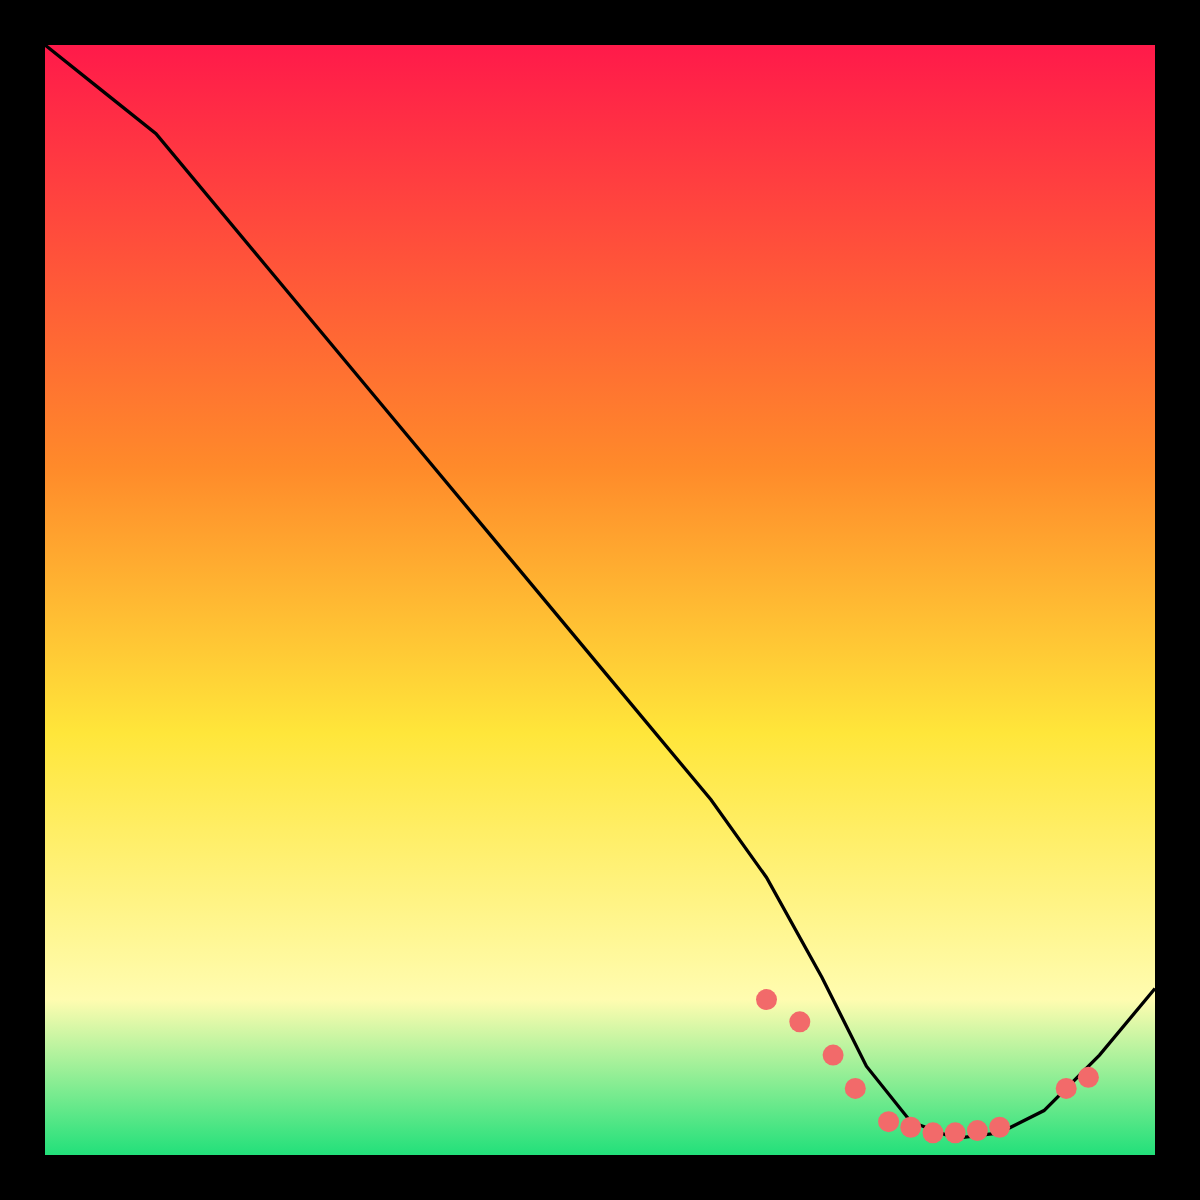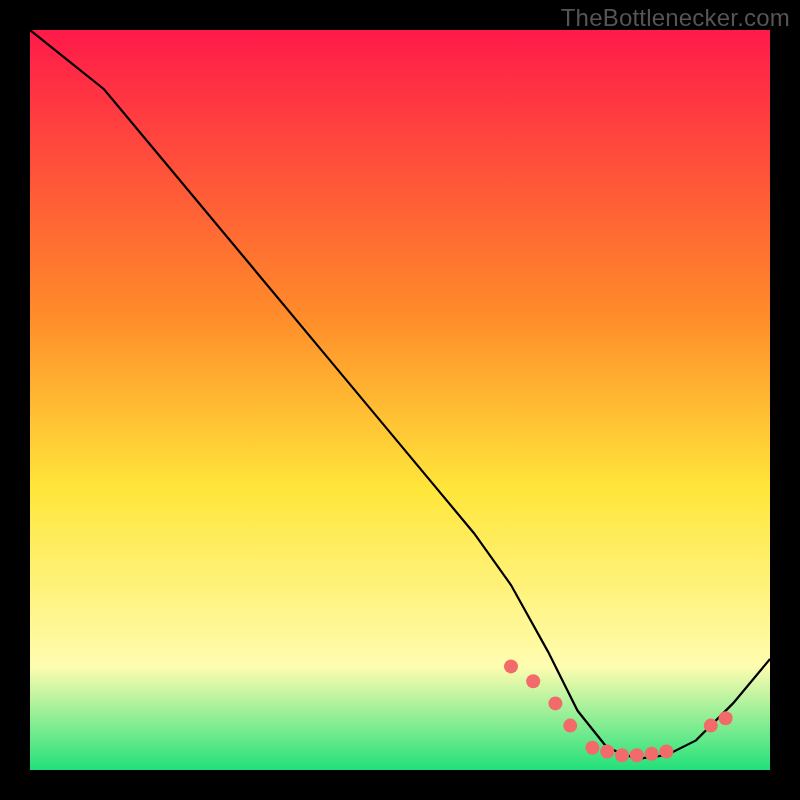--- a/index.html
+++ b/index.html
@@ -32,21 +32,20 @@
     font-size: 24px;
     letter-spacing: 0.2px;
     font-weight: 500;
     user-select: none;
   }
 </style>
 </head>
 <body>
 
 <div class="frame">
-  <div class="watermark">TheBottlenecker.com</div>
   <svg class="plot" viewBox="0 0 740 740">
     <defs>
       <linearGradient id="bg-grad" x1="0" y1="0" x2="0" y2="1">
         <stop id="g0" offset="0%" stop-color="#ff1a4a"></stop>
         <stop id="g1" offset="38%" stop-color="#ff8a2a"></stop>
         <stop id="g2" offset="62%" stop-color="#ffe63a"></stop>
         <stop id="g3" offset="86%" stop-color="#fffcb0"></stop>
         <stop id="g4" offset="100%" stop-color="#22e07a"></stop>
       </linearGradient>
     </defs>

